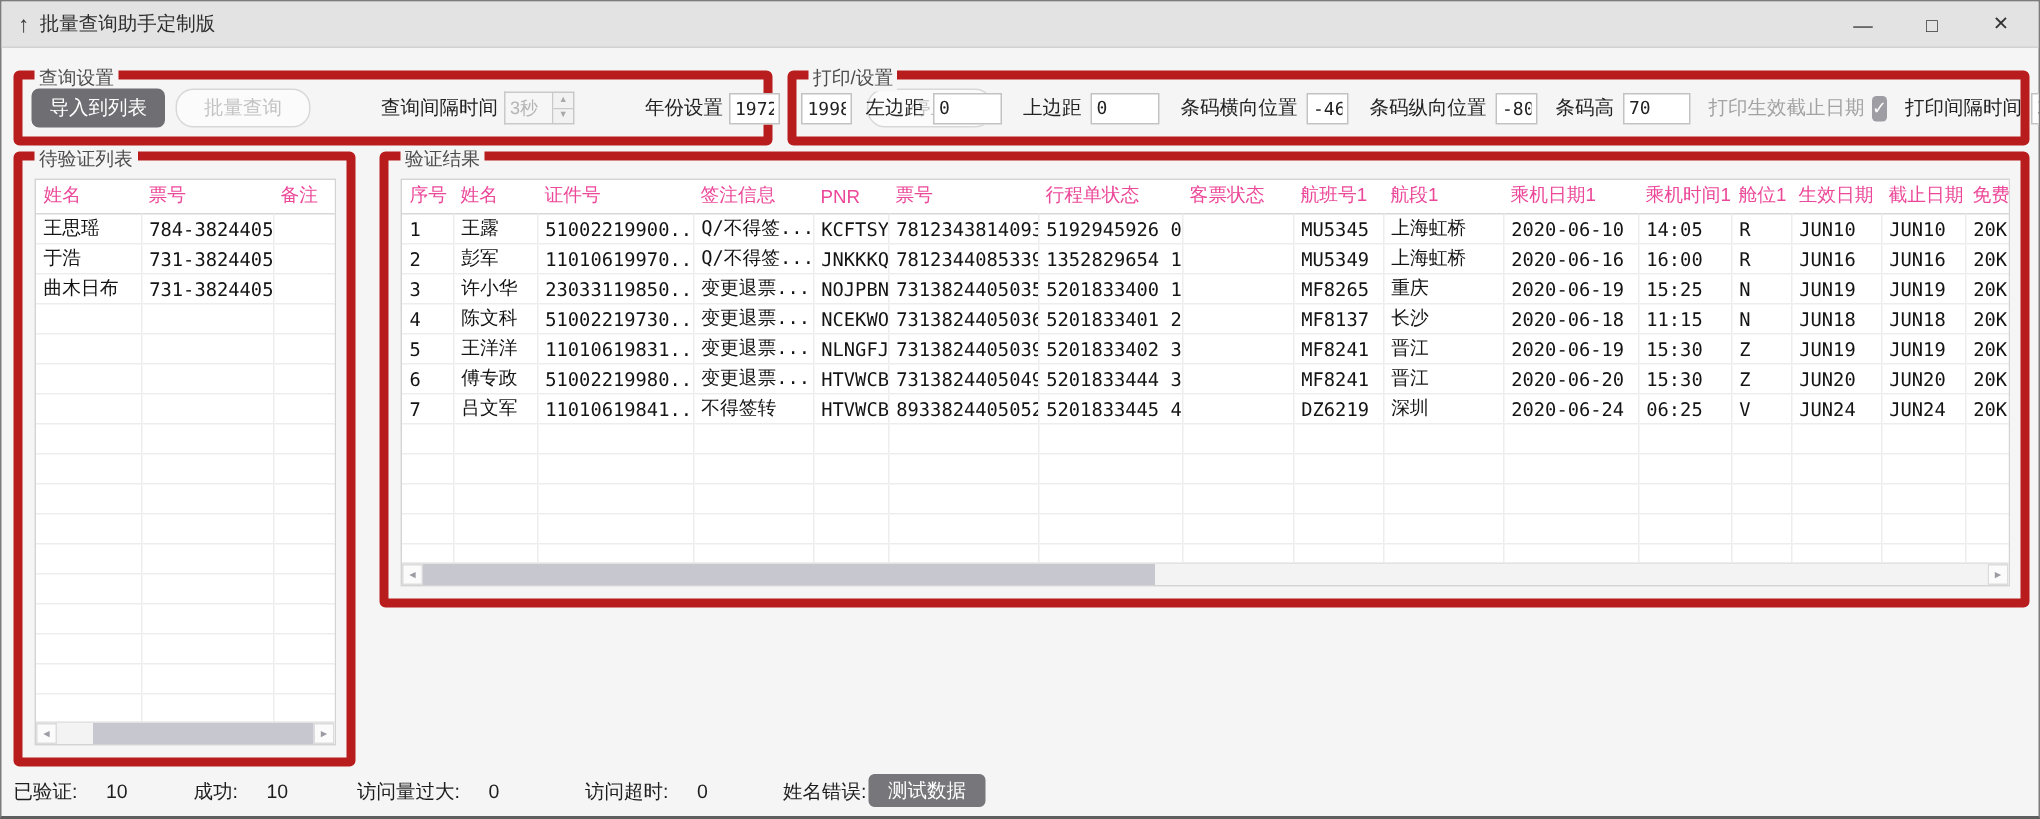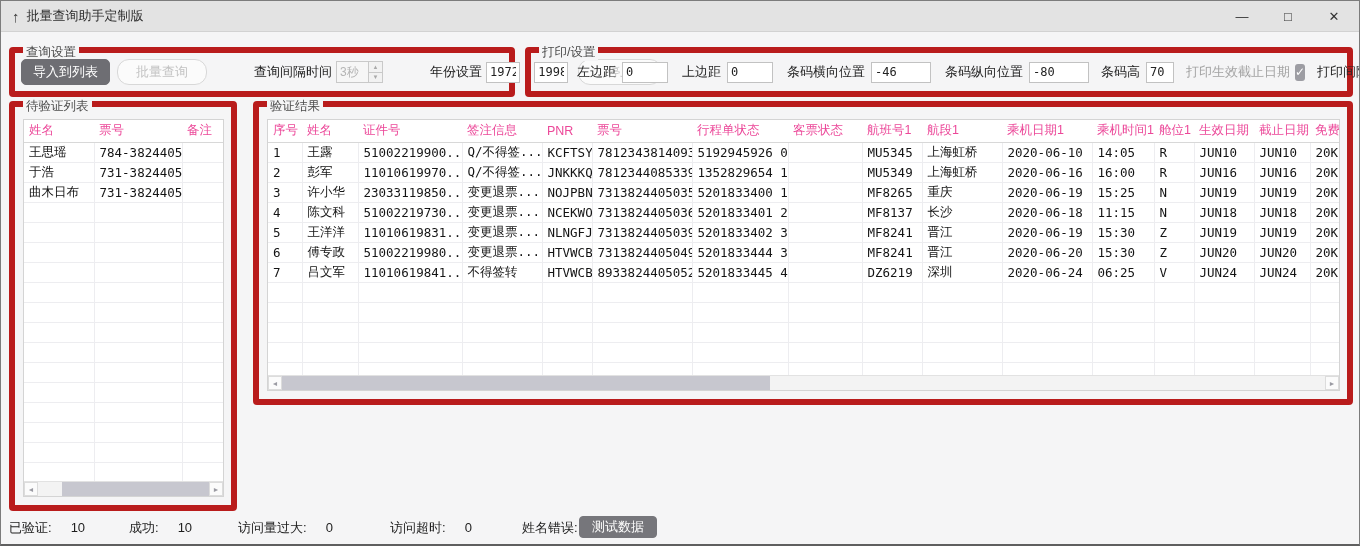--- a/index.html
+++ b/index.html
@@ -56,21 +56,21 @@
   }
   .btn-small-dark {
     background:#76767b; color:#ffffff; border:1px solid #76767b; border-radius:4px;
     font-size:13px; padding:3px 12px; line-height:14px; font-family:inherit; cursor:default;
   }
   
   .tbox {
     height:21px; border:1px solid #c2c2c2; background:#ffffff; font-size:12px;
     font-family:"DejaVu Sans Mono","Liberation Mono",monospace; color:#222; padding:0 3px;
   }
-  .w46{width:46px} .w40{width:60px} .w34{width:34px} .w28{width:28px} .w24{width:24px}
+  .w46{width:46px} .w40{width:28px} .w34{width:34px} .w28{width:45px} .w24{width:24px}
   .spinner { display:flex; align-items:stretch; height:22px; }
   .spin-value {
     width:32px; border:1px solid #c9c9c9; border-right:none; background:#f6f6f6;
     color:#b4b4b4; font-size:12px; display:flex; align-items:center; padding-left:3px;
   }
   .spin-arrows { width:15px; display:flex; flex-direction:column; border:1px solid #c9c9c9; }
   .spin-arrows > div {
     flex:1; display:flex; align-items:center; justify-content:center;
     font-size:6px; color:#a9a9a9; background:#f2f2f2;
   }

